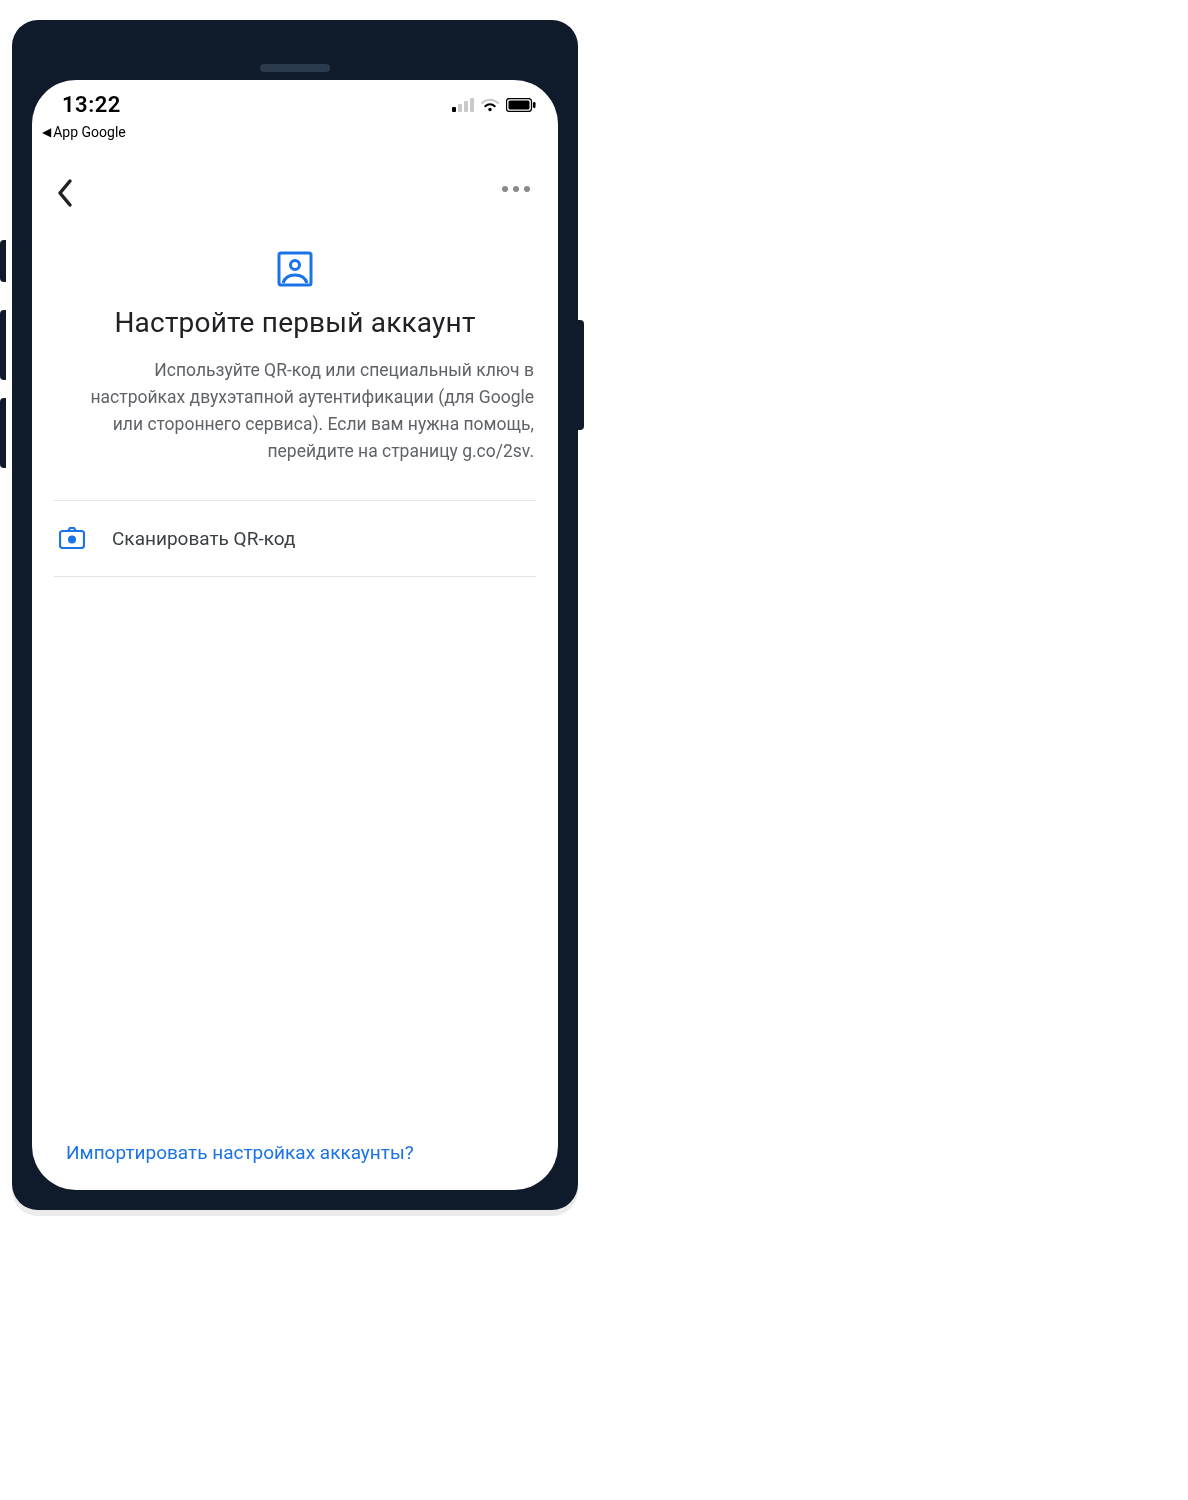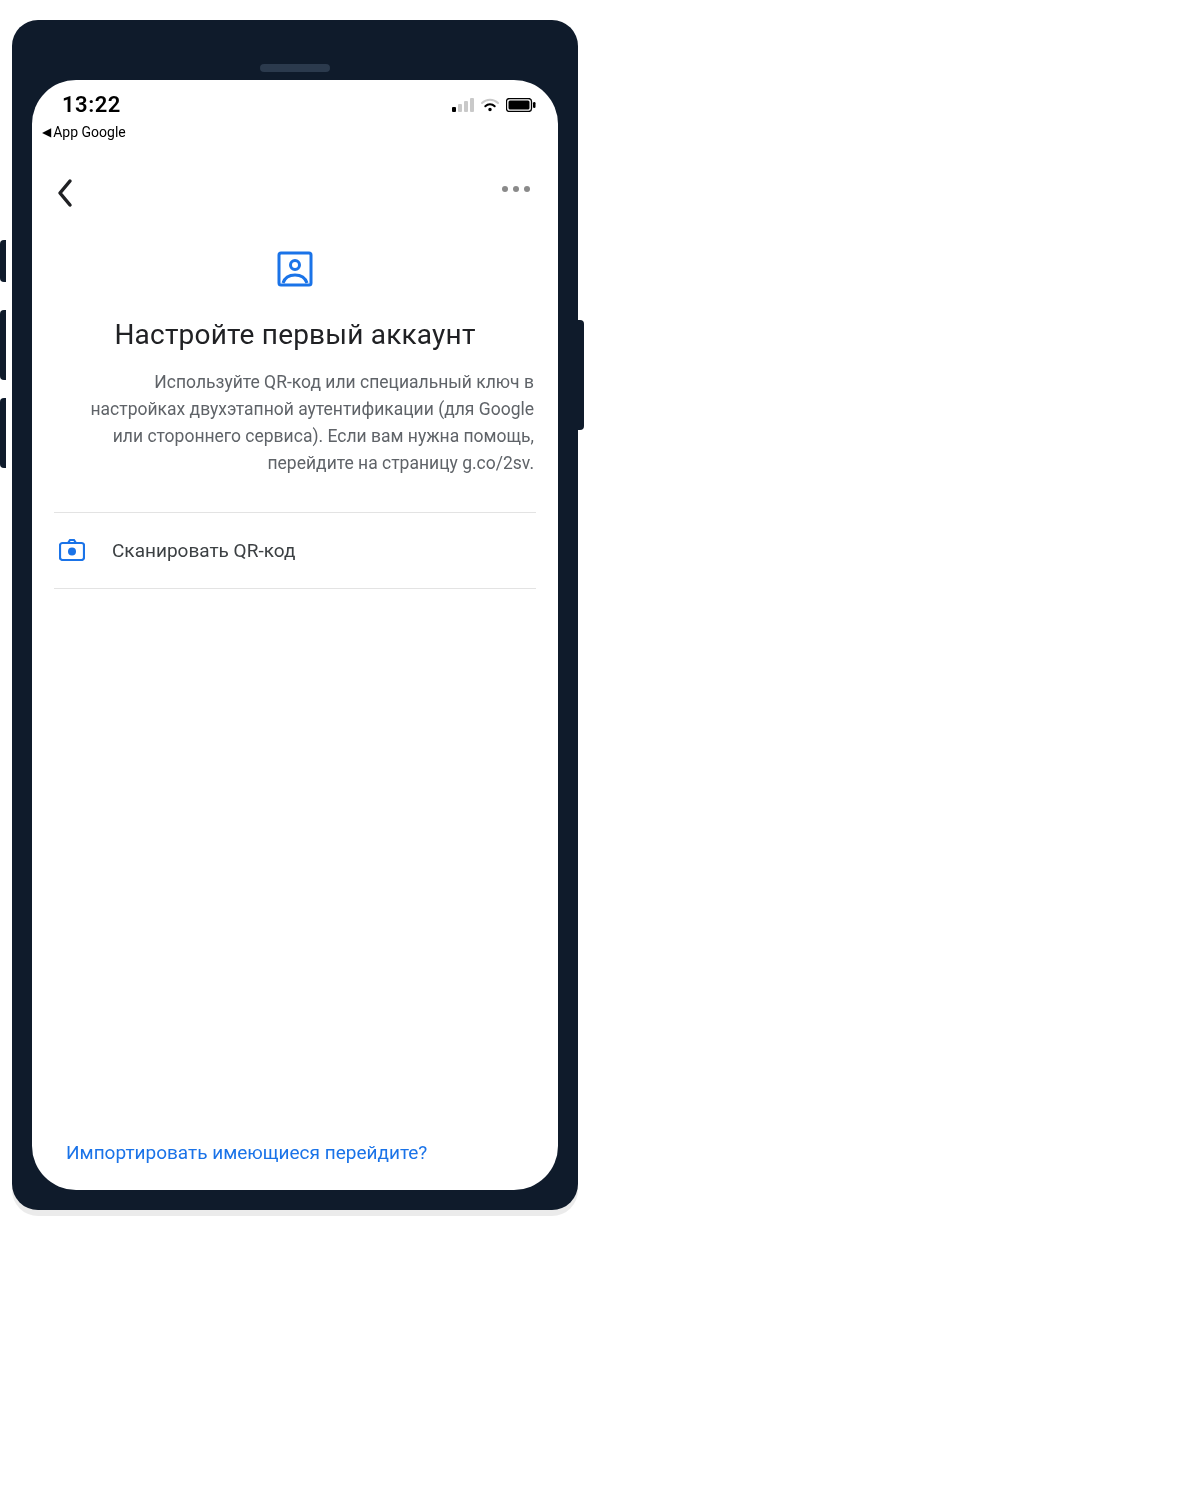--- a/index.html
+++ b/index.html
@@ -44,21 +44,21 @@
 
   
   .app-header { position: relative; height: 70px; margin-top: 34px; }
   .chevron-back { position:absolute; left:18px; top:10px; cursor:pointer; padding:6px; }
   .kebab { position:absolute; right:22px; top:18px; cursor:pointer; padding:6px; display:flex; gap:5px; }
   .kebab .dot { width:6px; height:6px; border-radius:50%; background:#8a8a8a; }
 
   
   .hero { text-align:center; padding: 0 22px; }
   .hero-icon { margin: 18px auto 14px; width:38px; height:38px; }
-  .hero h1 { font-size:28px; font-weight:400; color:#202124; margin: 30px 0 18px; letter-spacing:.2px; }
+  .hero h1 { font-size:28px; font-weight:400; color:#202124; margin: 18px 0 18px; letter-spacing:.2px; }
   .hero p  { font-size:17.5px; line-height:1.55; color:#5f6368; padding: 0 2px; text-align: right; }
 
   
   .options { margin: 34px 22px 0; border-top:1px solid #e3e3e3; }
   .option-row { display:flex; align-items:center; gap:26px; padding:26px 4px; border-bottom:1px solid #e3e3e3; cursor:pointer; }
   .option-icon { flex:0 0 28px; display:flex; justify-content:center; color:#1a73e8; }
   .option-label { font-size:19px; color:#3c4043; }
 
   
   .footer-link { position:absolute; left:0; right:0; bottom:26px; text-align:left; padding-left:34px; }
@@ -142,19 +142,19 @@
               <circle cx="13" cy="12.5" r="4" fill="#1a73e8"></circle>
             </svg>
           </div>
           <div class="option-label">Сканировать QR-код</div>
         </div>
 
 
       </div>
 
       <div class="footer-link">
-        <a>Импортировать имеющиеся перейдите?</a>
+        <a>Импортировать настройках аккаунты?</a>
       </div>
 
     </div>
   </div>
 
 </div>
 
 </body></html>

